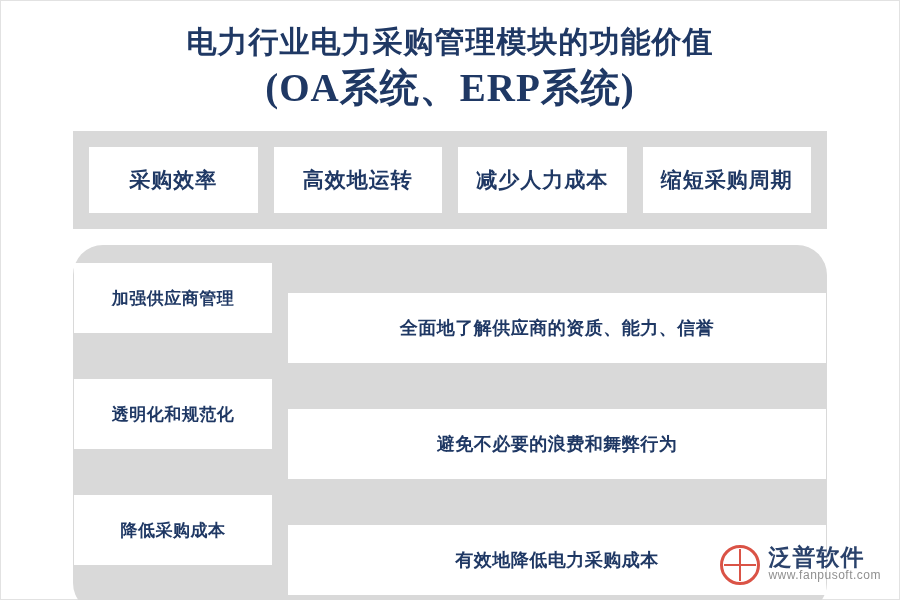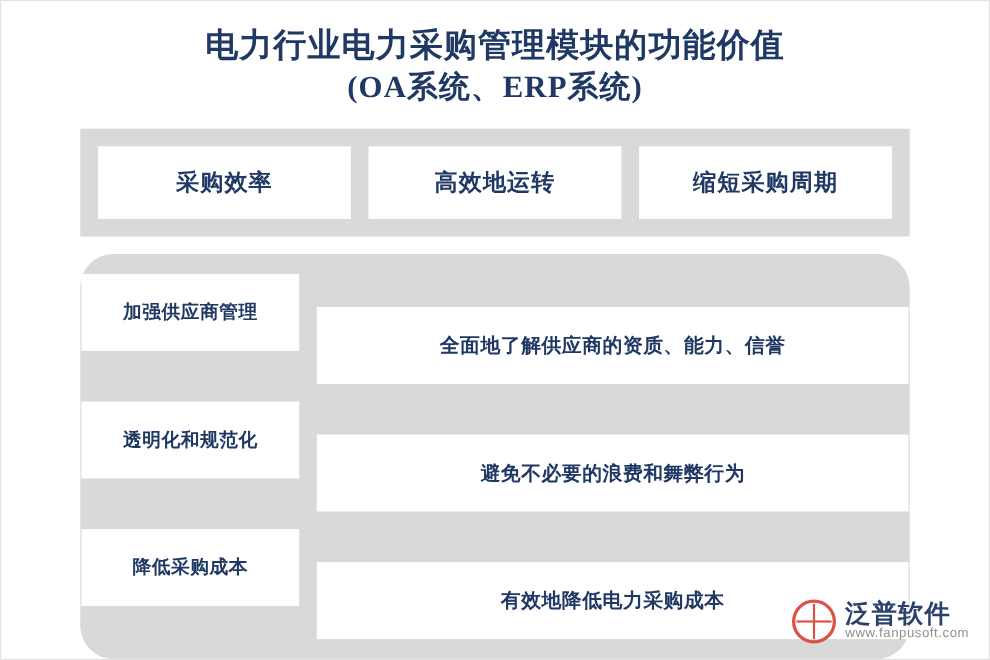--- a/index.html
+++ b/index.html
@@ -27,21 +27,21 @@
     color: #1f3864;
   }
   .title-line {
     font-size: 30px;
     font-weight: bold;
     letter-spacing: 1px;
     line-height: 1.32;
     color: #1f3864;
   }
   .title-line.second {
-    font-size: 28px;
+    font-size: 39px;
   }
   .band {
     background: #d9d9d9;
     margin: 0 72px;
     box-sizing: border-box;
   }
   .band.top {
     margin-top: 18px;
     padding: 16px 16px;
     display: flex;
@@ -146,20 +146,21 @@
 <div class="page">
 
   <div class="title-block">
     <div class="title-line">电力行业电力采购管理模块的功能价值</div>
     <div class="title-line second">(OA系统、ERP系统)</div>
   </div>
 
   <div class="band top">
     <div class="cell">采购效率</div>
     <div class="cell">高效地运转</div>
+    <div class="cell">减少人力成本</div>
     <div class="cell">缩短采购周期</div>
   </div>
 
   <div class="band bottom">
     <div class="row">
       <div class="cell label">加强供应商管理</div>
       <div class="cell desc">全面地了解供应商的资质、能力、信誉</div>
     </div>
     <div class="row">
       <div class="cell label">透明化和规范化</div>

